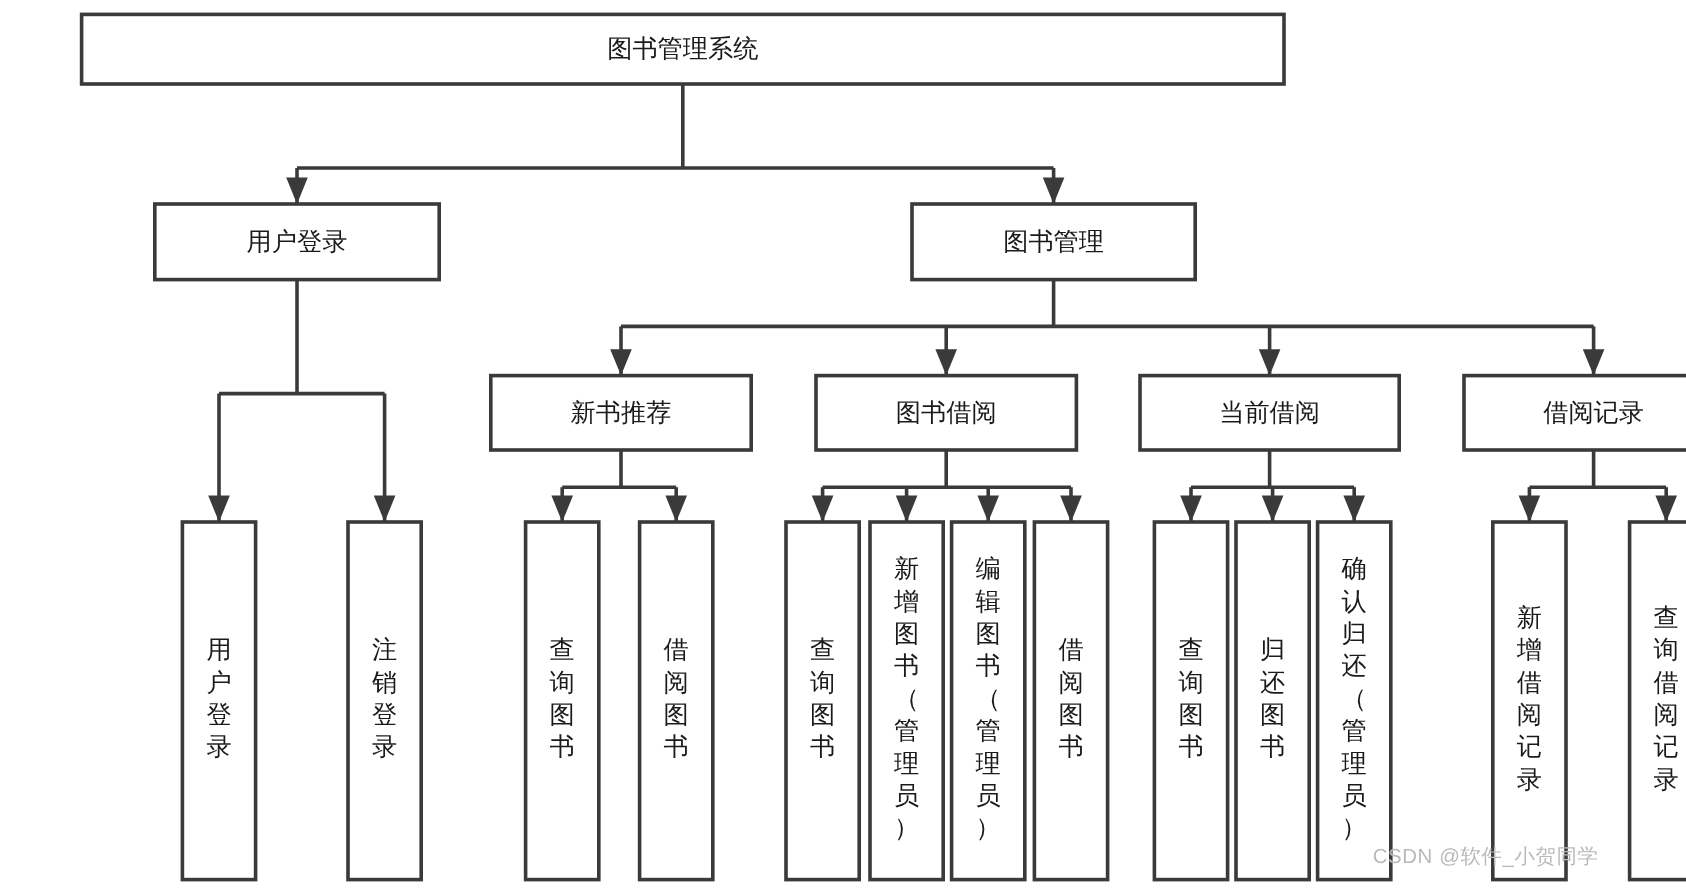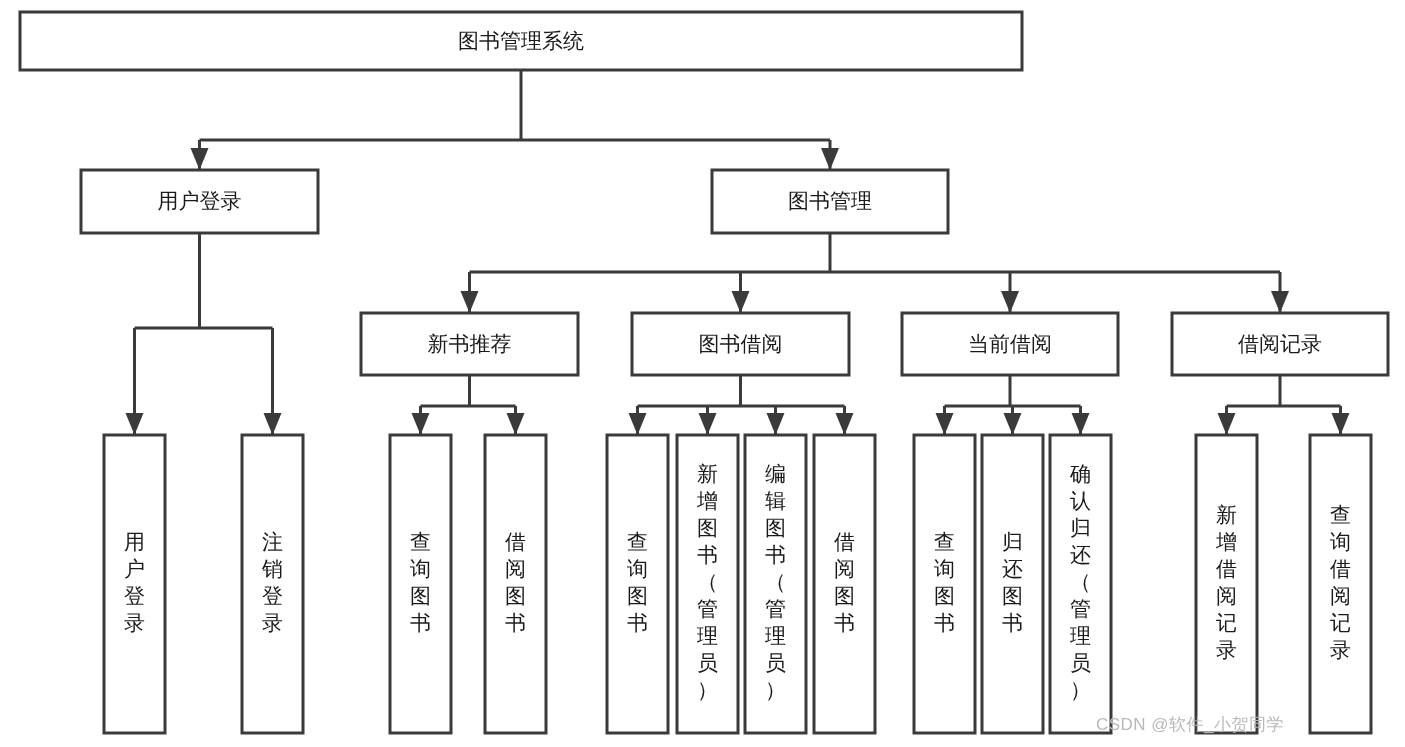--- a/index.html
+++ b/index.html
@@ -11,20 +11,21 @@
     width: 1405px;
     height: 747px;
     font-family: "Liberation Sans", "DejaVu Sans", sans-serif;
     overflow: hidden;
     position: relative;
   }
   #diagram-root {
     position: relative;
     width: 1296px;
     height: 747px;
+    padding-left: 48px;
   }
   svg.flow {
     display: block;
     width: 1405px;
     height: 747px;
   }
   .node-box {
     fill: #ffffff;
     stroke: #3a3a3a;
     stroke-width: 3;
@@ -48,21 +49,21 @@
   }
   .node-label-v {
     font-family: "Liberation Sans", "DejaVu Sans", sans-serif;
     font-size: 21px;
     fill: #1a1a1a;
     text-anchor: middle;
   }
   .watermark {
     position: absolute;
     right: 12px;
-    bottom: 11px;
+    bottom: 22px;
     font-family: "Liberation Sans", "DejaVu Sans", sans-serif;
     font-size: 17px;
     color: #b9b9b9;
     letter-spacing: 0.5px;
     white-space: nowrap;
     user-select: none;
   }
 </style>
 </head>
 <body>

